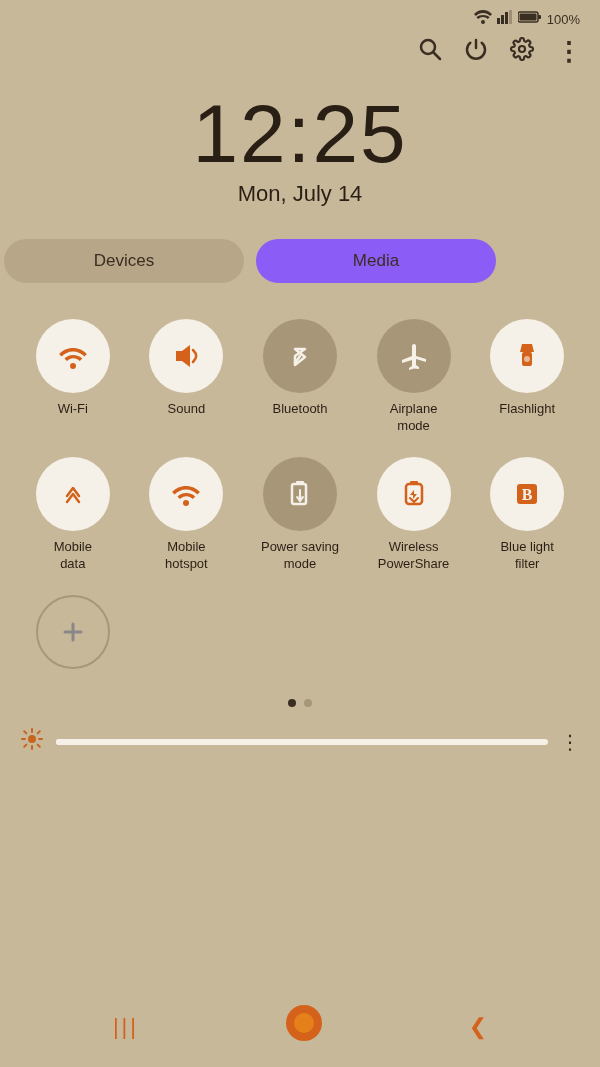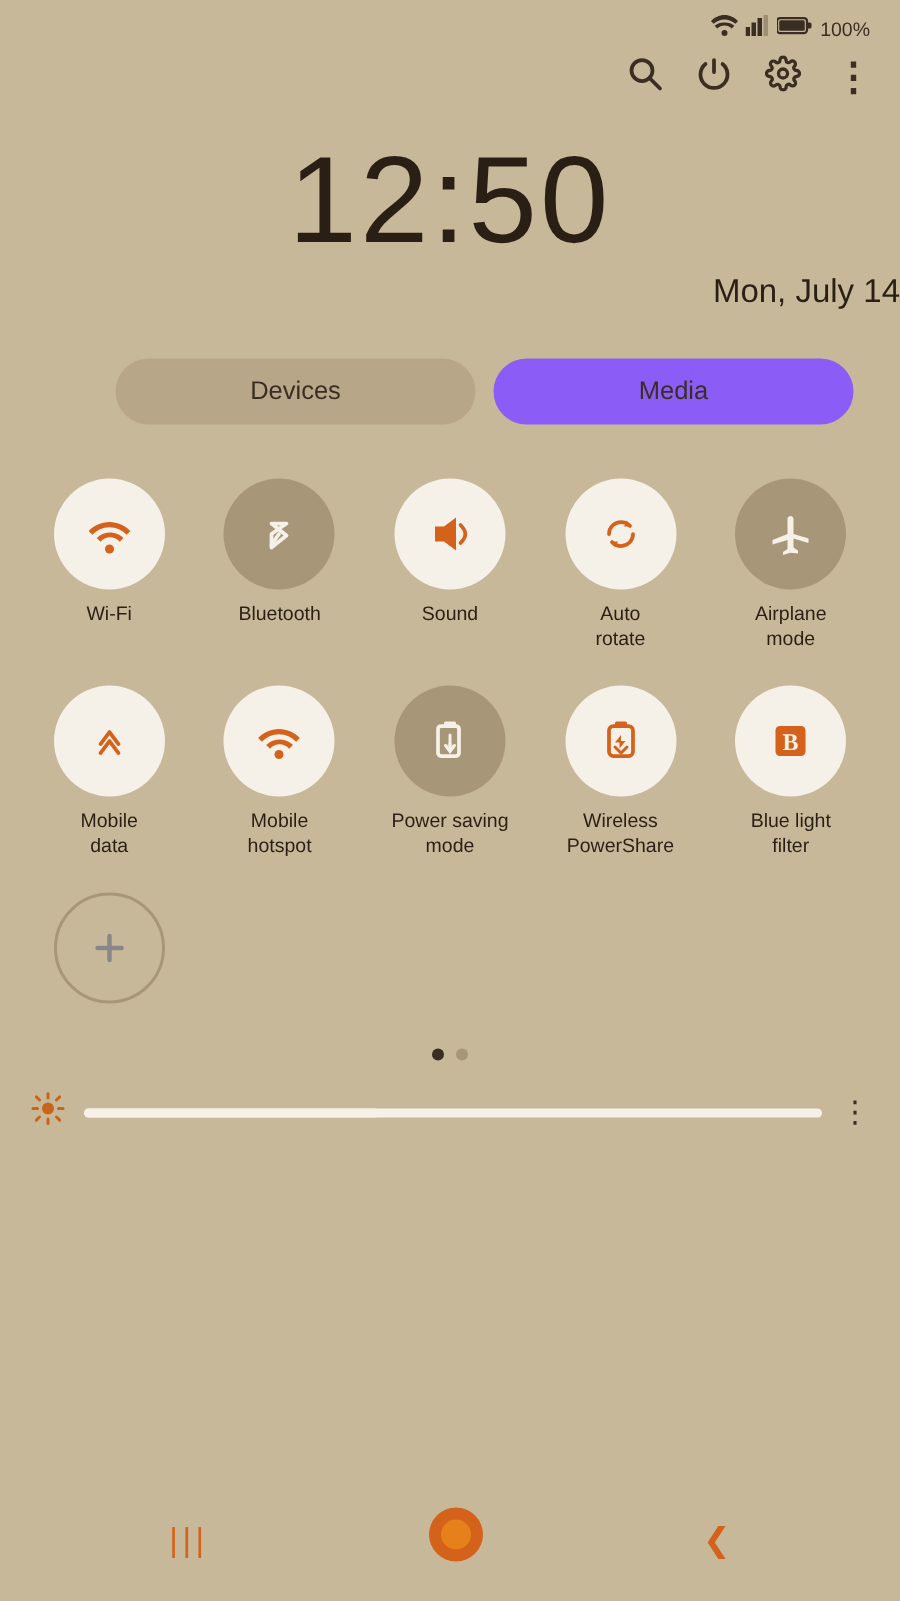--- a/index.html
+++ b/index.html
@@ -53,29 +53,28 @@
       font-weight: 200;
       color: #2a1f14;
       letter-spacing: 2px;
       line-height: 1;
     }
     .clock-date {
       font-size: 22px;
       color: #2a1f14;
       margin-top: 6px;
       font-weight: 400;
-      text-align: right;
     }
 
     
     .tabs-row {
       display: flex;
-      justify-content: flex-end;
+      justify-content: flex-start;
       gap: 12px;
-      padding: 22px 31px 16px;
+      padding: 22px 4px 16px;
     }
     .tab-btn {
       flex: 1;
       max-width: 240px;
       padding: 12px 0;
       border-radius: 30px;
       border: none;
       background: #8b5cf6;
       color: #3a2e22;
       font-size: 17px;
@@ -243,21 +242,21 @@
   <span class="toolbar-icon">
     <svg width="24" height="24" viewBox="0 0 24 24" fill="none" stroke="#3a2e22" stroke-width="2.2" stroke-linecap="round">
       <circle cx="12" cy="12" r="3"></circle>
       <path d="M19.4 15a1.65 1.65 0 0 0 .33 1.82l.06.06a2 2 0 0 1-2.83 2.83l-.06-.06a1.65 1.65 0 0 0-1.82-.33 1.65 1.65 0 0 0-1 1.51V21a2 2 0 0 1-4 0v-.09A1.65 1.65 0 0 0 9 19.4a1.65 1.65 0 0 0-1.82.33l-.06.06a2 2 0 0 1-2.83-2.83l.06-.06A1.65 1.65 0 0 0 4.68 15a1.65 1.65 0 0 0-1.51-1H3a2 2 0 0 1 0-4h.09A1.65 1.65 0 0 0 4.6 9a1.65 1.65 0 0 0-.33-1.82l-.06-.06a2 2 0 0 1 2.83-2.83l.06.06A1.65 1.65 0 0 0 9 4.68a1.65 1.65 0 0 0 1-1.51V3a2 2 0 0 1 4 0v.09a1.65 1.65 0 0 0 1 1.51 1.65 1.65 0 0 0 1.82-.33l.06-.06a2 2 0 0 1 2.83 2.83l-.06.06A1.65 1.65 0 0 0 19.4 9a1.65 1.65 0 0 0 1.51 1H21a2 2 0 0 1 0 4h-.09a1.65 1.65 0 0 0-1.51 1z"></path>
     </svg>
   </span>
   <span class="toolbar-icon" style="font-size:26px;color:#3a2e22;font-weight:bold;">⋮</span>
 </div>
 
 <div class="clock-area">
-  <div class="clock-time">12:50</div>
+  <div class="clock-time">12:25</div>
   <div class="clock-date">Mon, July 14</div>
 </div>
 
 <div class="tabs-row">
   <button class="tab-btn active">Devices</button>
   <button class="tab-btn">Media</button>
 </div>
 
 <div class="toggles-grid">
 
@@ -266,60 +265,59 @@
       <svg class="icon" viewBox="0 0 36 36">
         <path d="M18 10C12.5 10 7.6 12.3 4.1 16L6.6 18.5C9.4 15.5 13.5 13.5 18 13.5s8.6 2 11.4 5L31.9 16C28.4 12.3 23.5 10 18 10z" fill="#d4621a"></path>
         <path d="M18 17c-3.3 0-6.3 1.4-8.5 3.6L12 23.1c1.6-1.8 3.9-2.9 6.4-2.9s4.8 1.1 6.4 2.9l2.5-2.5C25.1 18.4 21.7 17 18 17z" fill="#d4621a"></path>
         <circle cx="18" cy="28" r="3" fill="#d4621a"></circle>
       </svg>
     </div>
     <span class="toggle-label">Wi-Fi</span>
   </div>
 
   <div class="toggle-item">
+    <div class="toggle-circle active">
+      <svg class="icon" viewBox="0 0 36 36">
+        <polygon points="8,13 8,23 14,23 22,29 22,7 14,13" fill="#d4621a"></polygon>
+        <path d="M25 12c2 2 3.2 4.8 3.2 6s-1.2 4-3.2 6" stroke="#d4621a" stroke-width="2.5" fill="none" stroke-linecap="round"></path>
+      </svg>
+    </div>
+    <span class="toggle-label">Sound</span>
+  </div>
+
+  <div class="toggle-item">
     <div class="toggle-circle inactive">
       <svg class="icon" viewBox="0 0 36 36">
         <path d="M13 11l10 8-10 8V18l10-7V11z" stroke="#f5f0e8" stroke-width="2.5" fill="none" stroke-linejoin="round"></path>
         <line x1="18" y1="18" x2="13" y2="25" stroke="#f5f0e8" stroke-width="2.5" stroke-linecap="round"></line>
       </svg>
     </div>
     <span class="toggle-label">Bluetooth</span>
   </div>
 
-  <div class="toggle-item">
-    <div class="toggle-circle active">
-      <svg class="icon" viewBox="0 0 36 36">
-        <polygon points="8,13 8,23 14,23 22,29 22,7 14,13" fill="#d4621a"></polygon>
-        <path d="M25 12c2 2 3.2 4.8 3.2 6s-1.2 4-3.2 6" stroke="#d4621a" stroke-width="2.5" fill="none" stroke-linecap="round"></path>
-      </svg>
-    </div>
-    <span class="toggle-label">Sound</span>
-  </div>
-
-  <div class="toggle-item">
-    <div class="toggle-circle active">
-      <svg class="icon" viewBox="0 0 36 36">
-        <path d="M10 18a8 8 0 0 1 8-8c2.4 0 4.5 1 6 2.6" stroke="#d4621a" stroke-width="2.5" fill="none" stroke-linecap="round"></path>
-        <path d="M26 18a8 8 0 0 1-8 8c-2.4 0-4.5-1-6-2.6" stroke="#d4621a" stroke-width="2.5" fill="none" stroke-linecap="round"></path>
-        <polyline points="22,9 24,13 20,13" fill="#d4621a"></polyline>
-        <polyline points="14,27 12,23 16,23" fill="#d4621a"></polyline>
-      </svg>
-    </div>
-    <span class="toggle-label">Auto<br>rotate</span>
-  </div>
 
   <div class="toggle-item">
     <div class="toggle-circle inactive">
       <svg class="icon" viewBox="0 0 36 36">
         <path d="M18 6c-1.1 0-2 .9-2 2v10L6 22v3l10-3v6l-3 2v2l5-1.5L23 31v-2l-3-2v-6l10 3v-3L20 18V8c0-1.1-.9-2-2-2z" fill="#f5f0e8"></path>
       </svg>
     </div>
     <span class="toggle-label">Airplane<br>mode</span>
   </div>
 
+  <div class="toggle-item">
+    <div class="toggle-circle active">
+      <svg class="icon" viewBox="0 0 36 36">
+        <path d="M13 6h10l2 8H11L13 6z" fill="#d4621a"></path>
+        <rect x="13" y="14" width="10" height="14" rx="2" fill="#d4621a"></rect>
+        <circle cx="18" cy="21" r="3" fill="#f5f0e8" opacity="0.6"></circle>
+      </svg>
+    </div>
+    <span class="toggle-label">Flashlight</span>
+  </div>
 
   <div class="toggle-item">
     <div class="toggle-circle active">
       <svg class="icon" viewBox="0 0 36 36">
         <polyline points="12,20 18,12 24,20" stroke="#d4621a" stroke-width="2.5" fill="none" stroke-linecap="round" stroke-linejoin="round"></polyline>
         <polyline points="12,26 18,18 24,26" stroke="#d4621a" stroke-width="2.5" fill="none" stroke-linecap="round" stroke-linejoin="round"></polyline>
       </svg>
     </div>
     <span class="toggle-label">Mobile<br>data</span>
   </div>

